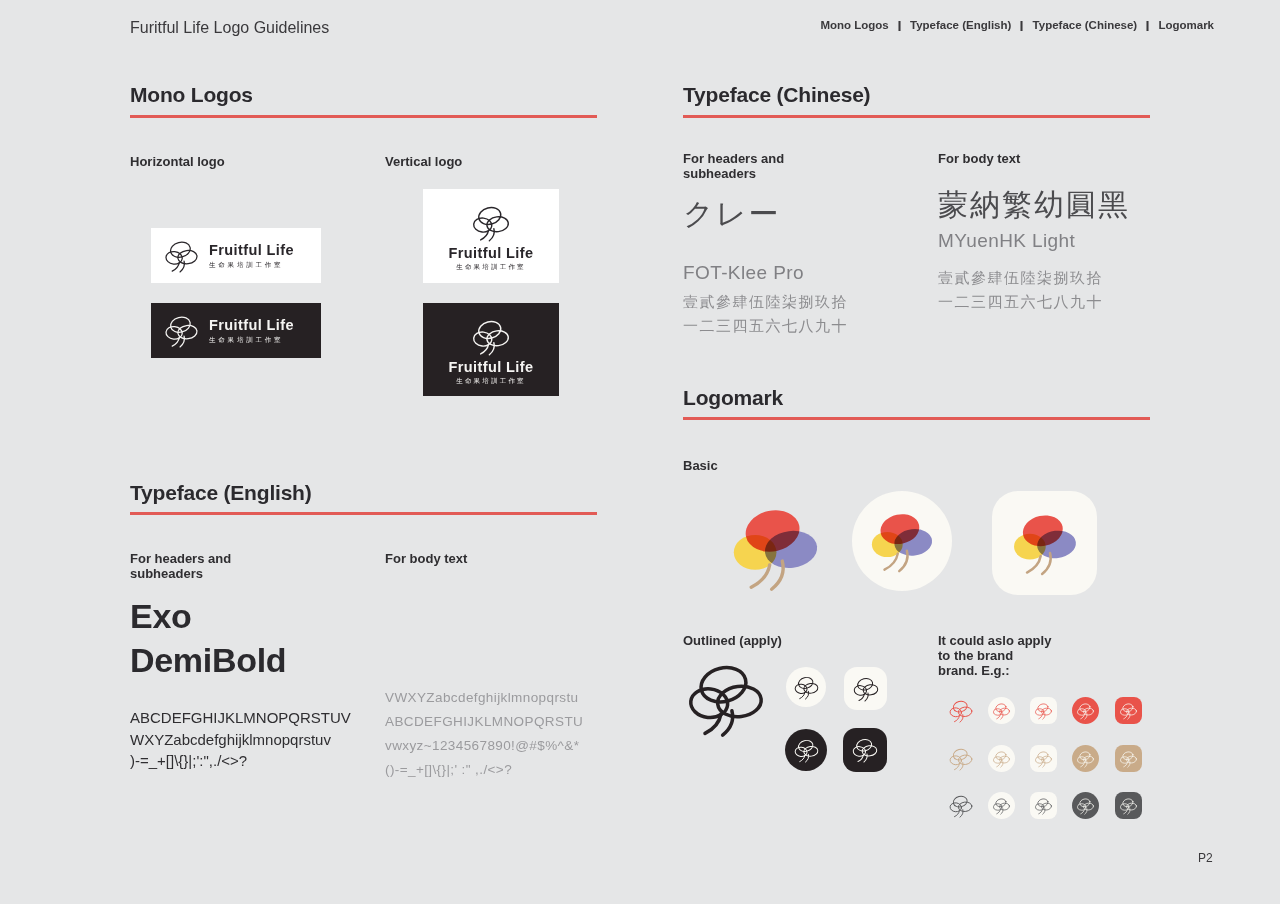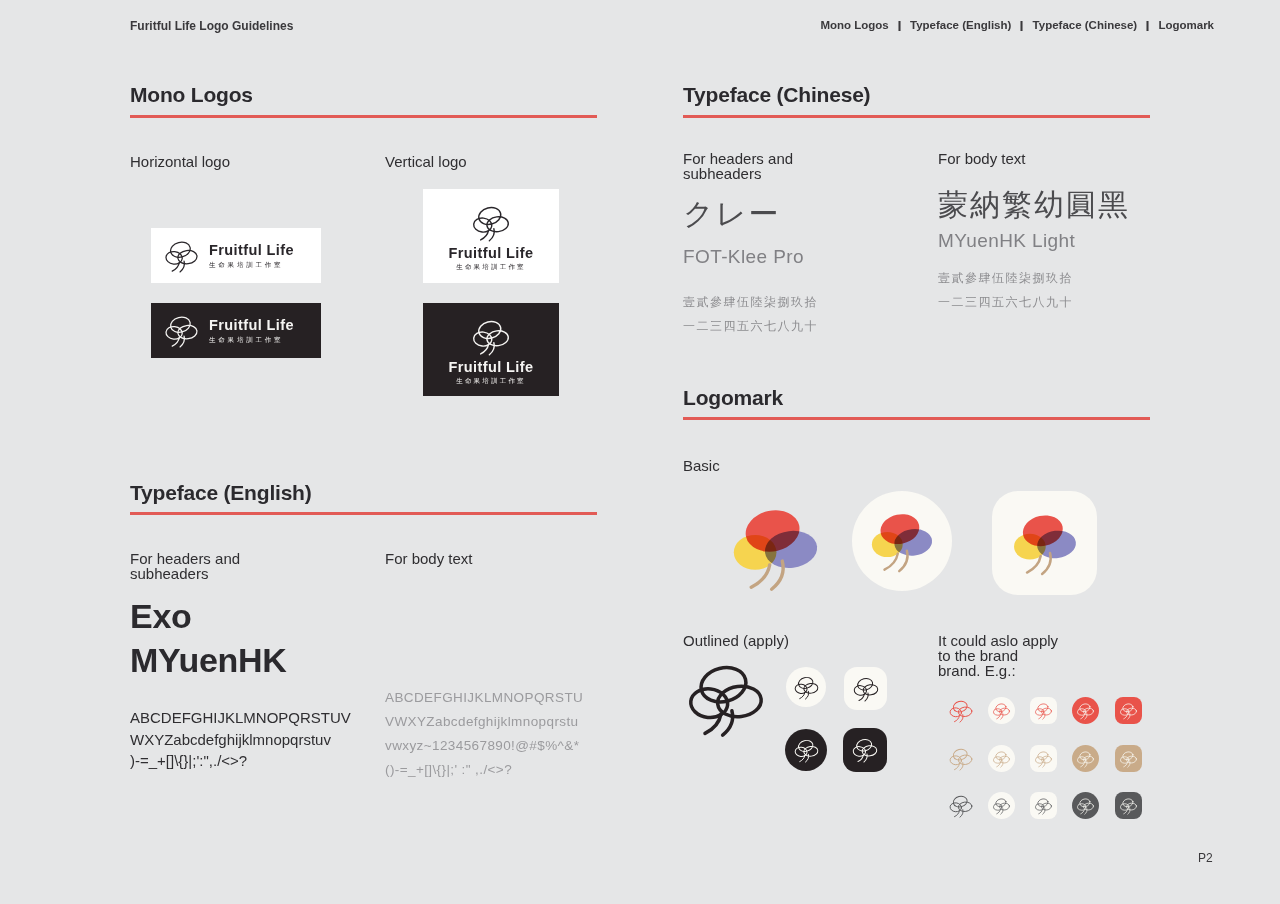--- a/index.html
+++ b/index.html
@@ -7,28 +7,28 @@
     --mid-gray:#8c8c8f; --dark-sample:#4b4b4e; --mark-red:#e9534a; --mark-yellow:#f6d44f;
     --mark-purple:#8b8ac4; --mark-stem:#c3a482; --brand-tan:#c9ab89; --brand-dark:#58595b;
     --mono-black:#262123; --container-white:#faf9f4;
   }
   *{margin:0;padding:0;box-sizing:border-box}
   html,body{width:1280px;height:904px;overflow:hidden}
   body{font-family:"Liberation Sans",sans-serif;background:var(--background);color:var(--ink);}
   .page{position:relative;width:1280px;height:904px;background:var(--background);}
   .abs{position:absolute}
 
-  .doc-title{left:130px;top:19px;font-size:12px;font-weight:700;color:#3a393c;}
+  .doc-title{left:130px;top:19px;font-size:16px;font-weight:400;color:#3a393c;}
   .top-nav{right:66px;top:19px;font-size:11.5px;font-weight:700;color:#3a393c;display:flex;gap:9px;align-items:center;}
   .nav-item{cursor:pointer}
   .nav-sep{font-weight:900;transform:scaleX(1.4);display:inline-block}
 
   .section-title{font-size:21px;font-weight:700;letter-spacing:-0.2px;color:#2b2a2e}
   .rule{height:2.5px;background:var(--accent-red);width:467px}
-  .small-label{font-size:15px;font-weight:400;color:#2f2e31;line-height:15px}
+  .small-label{font-size:13px;font-weight:700;color:#2f2e31;line-height:15px}
 
   .card{display:flex}
   .card-light{background:#ffffff;color:#29262a}
   .card-dark{background:var(--mono-black);color:#f5f4f2}
   .lockup-h{display:flex;align-items:center;gap:9px;padding-left:12px;width:100%}
   .lockup-v{display:flex;flex-direction:column;align-items:center;justify-content:center;width:100%;padding-top:4px}
   .wordmark{font-size:14.5px;font-weight:700;letter-spacing:0.4px;white-space:nowrap}
   .wordmark-cn{font-size:6.5px;letter-spacing:2.8px;margin-top:3px;white-space:nowrap}
   .lockup-v .wordmark{margin-top:3px}
   .lockup-v .wordmark-cn{letter-spacing:2.2px;margin-top:2px}
@@ -36,21 +36,21 @@
   .mark{stroke-width:3.4;display:block}
   .mark-bold{stroke-width:4.2}
   .mark-small{stroke-width:3.6}
 
   .specimen-big{font-size:34px;font-weight:700;line-height:44px;letter-spacing:-0.3px;color:#2b2a2e}
   .charset-bold{font-size:15px;font-weight:400;line-height:21.5px;color:#2f2e31}
   .specimen-light{font-size:31px;font-weight:400;line-height:51px;color:var(--muted-gray)}
   .charset-light{font-size:13.5px;line-height:24px;color:var(--muted-gray);letter-spacing:0.4px}
   .cn-sample{font-size:30px;font-weight:400;color:var(--dark-sample);letter-spacing:2px}
   .font-name{font-size:19px;color:#808084;letter-spacing:0.4px}
-  .cn-numerals{font-size:12px;line-height:24px;color:var(--mid-gray);letter-spacing:1.5px}
+  .cn-numerals{font-size:15px;line-height:24px;color:var(--mid-gray);letter-spacing:1.5px}
 
   .container-circle{background:var(--container-white);border-radius:50%;display:flex;align-items:center;justify-content:center}
   .container-square{background:var(--container-white);border-radius:26px;display:flex;align-items:center;justify-content:center}
   .badge{display:flex;align-items:center;justify-content:center}
   .badge-circle{border-radius:50%}
   .badge-square{border-radius:8px}
   .bg-light{background:var(--container-white)}
   .bg-red{background:var(--mark-red)}
   .bg-tan{background:var(--brand-tan)}
   .bg-dark{background:var(--brand-dark)}
@@ -142,47 +142,47 @@
   <h2 class="abs section-title" style="left:130px;top:481px">Typeface (English)</h2>
   <div class="abs rule" style="left:130px;top:512px"></div>
   <div class="abs small-label" style="left:130px;top:551px">
     <div>For headers and</div>
     <div>subheaders</div>
   </div>
   <div class="abs small-label" style="left:385px;top:551px">For body text</div>
 
   <div class="abs specimen-big" style="left:130px;top:594px">
     <div>Exo</div>
-    <div>MYuenHK</div>
+    <div>DemiBold</div>
   </div>
   <div class="abs charset-bold" style="left:130px;top:707px;width:250px">
     <div>ABCDEFGHIJKLMNOPQRSTUV</div>
     <div>WXYZabcdefghijklmnopqrstuv</div>
     <div>)-=_+[]\{}|;':",./&lt;&gt;?</div>
   </div>
 
   <div class="abs specimen-light" style="left:385px;top:577px">
   </div>
   <div class="abs charset-light" style="left:385px;top:686px;width:230px">
+    <div>VWXYZabcdefghijklmnopqrstu</div>
     <div>ABCDEFGHIJKLMNOPQRSTU</div>
-    <div>VWXYZabcdefghijklmnopqrstu</div>
     <div>vwxyz~1234567890!@#$%^&amp;*</div>
     <div>()-=_+[]\{}|;' :" ,./&lt;&gt;?</div>
   </div>
 
   <h2 class="abs section-title" style="left:683px;top:83px">Typeface (Chinese)</h2>
   <div class="abs rule" style="left:683px;top:115px"></div>
   <div class="abs small-label" style="left:683px;top:151px">
     <div>For headers and</div>
     <div>subheaders</div>
   </div>
   <div class="abs small-label" style="left:938px;top:151px">For body text</div>
 
   <div class="abs cn-sample" style="left:683px;top:194px">クレー</div>
-  <div class="abs font-name" style="left:683px;top:246px">FOT-Klee Pro</div>
+  <div class="abs font-name" style="left:683px;top:262px">FOT-Klee Pro</div>
   <div class="abs cn-numerals" style="left:683px;top:290px">
     <div>壹貳參肆伍陸柒捌玖拾</div>
     <div>一二三四五六七八九十</div>
   </div>
 
   <div class="abs cn-sample" style="left:938px;top:185px">蒙納繁幼圓黑</div>
   <div class="abs font-name" style="left:938px;top:230px">MYuenHK Light</div>
   <div class="abs cn-numerals" style="left:938px;top:266px">
     <div>壹貳參肆伍陸柒捌玖拾</div>
     <div>一二三四五六七八九十</div>

